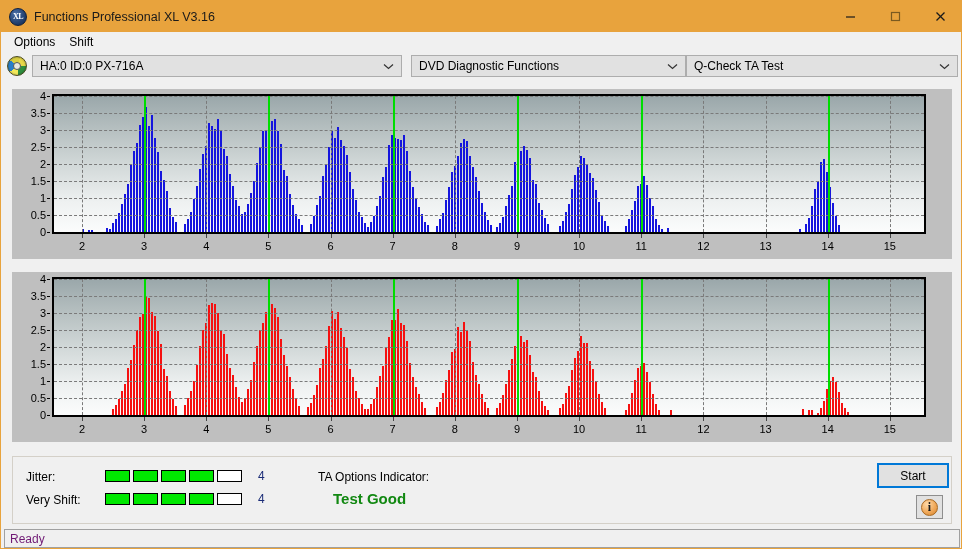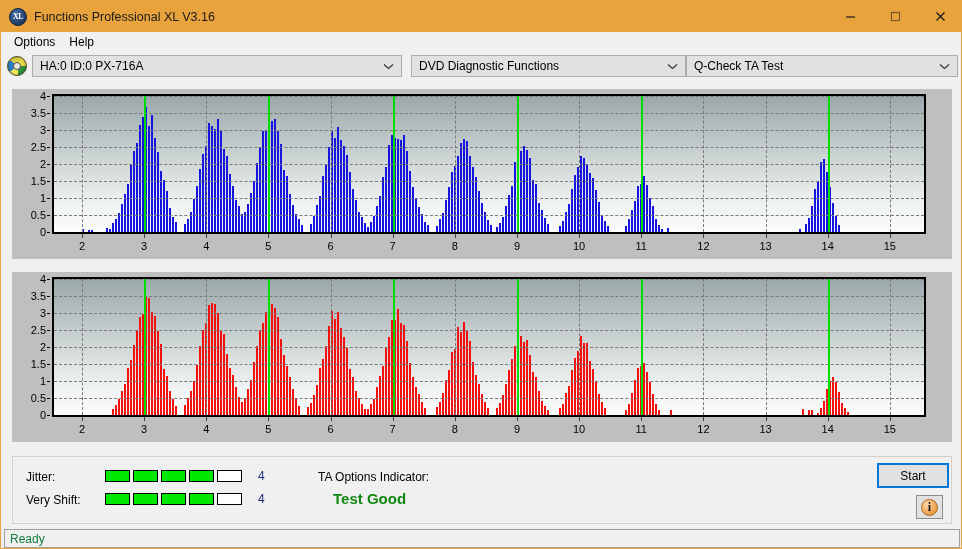--- a/index.html
+++ b/index.html
@@ -250,21 +250,21 @@
   
   .statusbar {
     position: absolute;
     left: 3px; top: 528px;
     width: 956px; height: 19px;
     background: #f0f0f0;
     border: 1px solid #a0a0a0;
     display: flex; align-items: center;
   }
   .status-text {
-    font-size: 12px; color: #15803d;
+    font-size: 12px; color: #701a75;
     padding-left: 5px;
   }
 </style>
 </head>
 <body>
 
 <div id="app">
 
   <div class="titlebar">
     <div class="title-logo">
@@ -286,21 +286,21 @@
         <svg width="11" height="11" viewBox="0 0 11 11">
             <line x1="1.5" y1="1.5" x2="9.5" y2="9.5" stroke="#1a1a1a" stroke-width="1.2"></line>
             <line x1="9.5" y1="1.5" x2="1.5" y2="9.5" stroke="#1a1a1a" stroke-width="1.2"></line>
           </svg>
       </div>
     </div>
   </div>
 
   <div class="menubar">
     <div class="menu-item">Options</div>
-    <div class="menu-item">Help</div>
+    <div class="menu-item">Shift</div>
   </div>
 
   <div class="toolbar">
     <div class="disc-icon"></div>
     <div class="combo combo-drive">
       <span>HA:0 ID:0  PX-716A</span>
       <span class="caret">
         <svg width="11" height="7" viewBox="0 0 11 7">
             <polyline points="1,1.5 5.5,5.5 10,1.5" fill="none" stroke="#333" stroke-width="1.2"></polyline>
           </svg>

